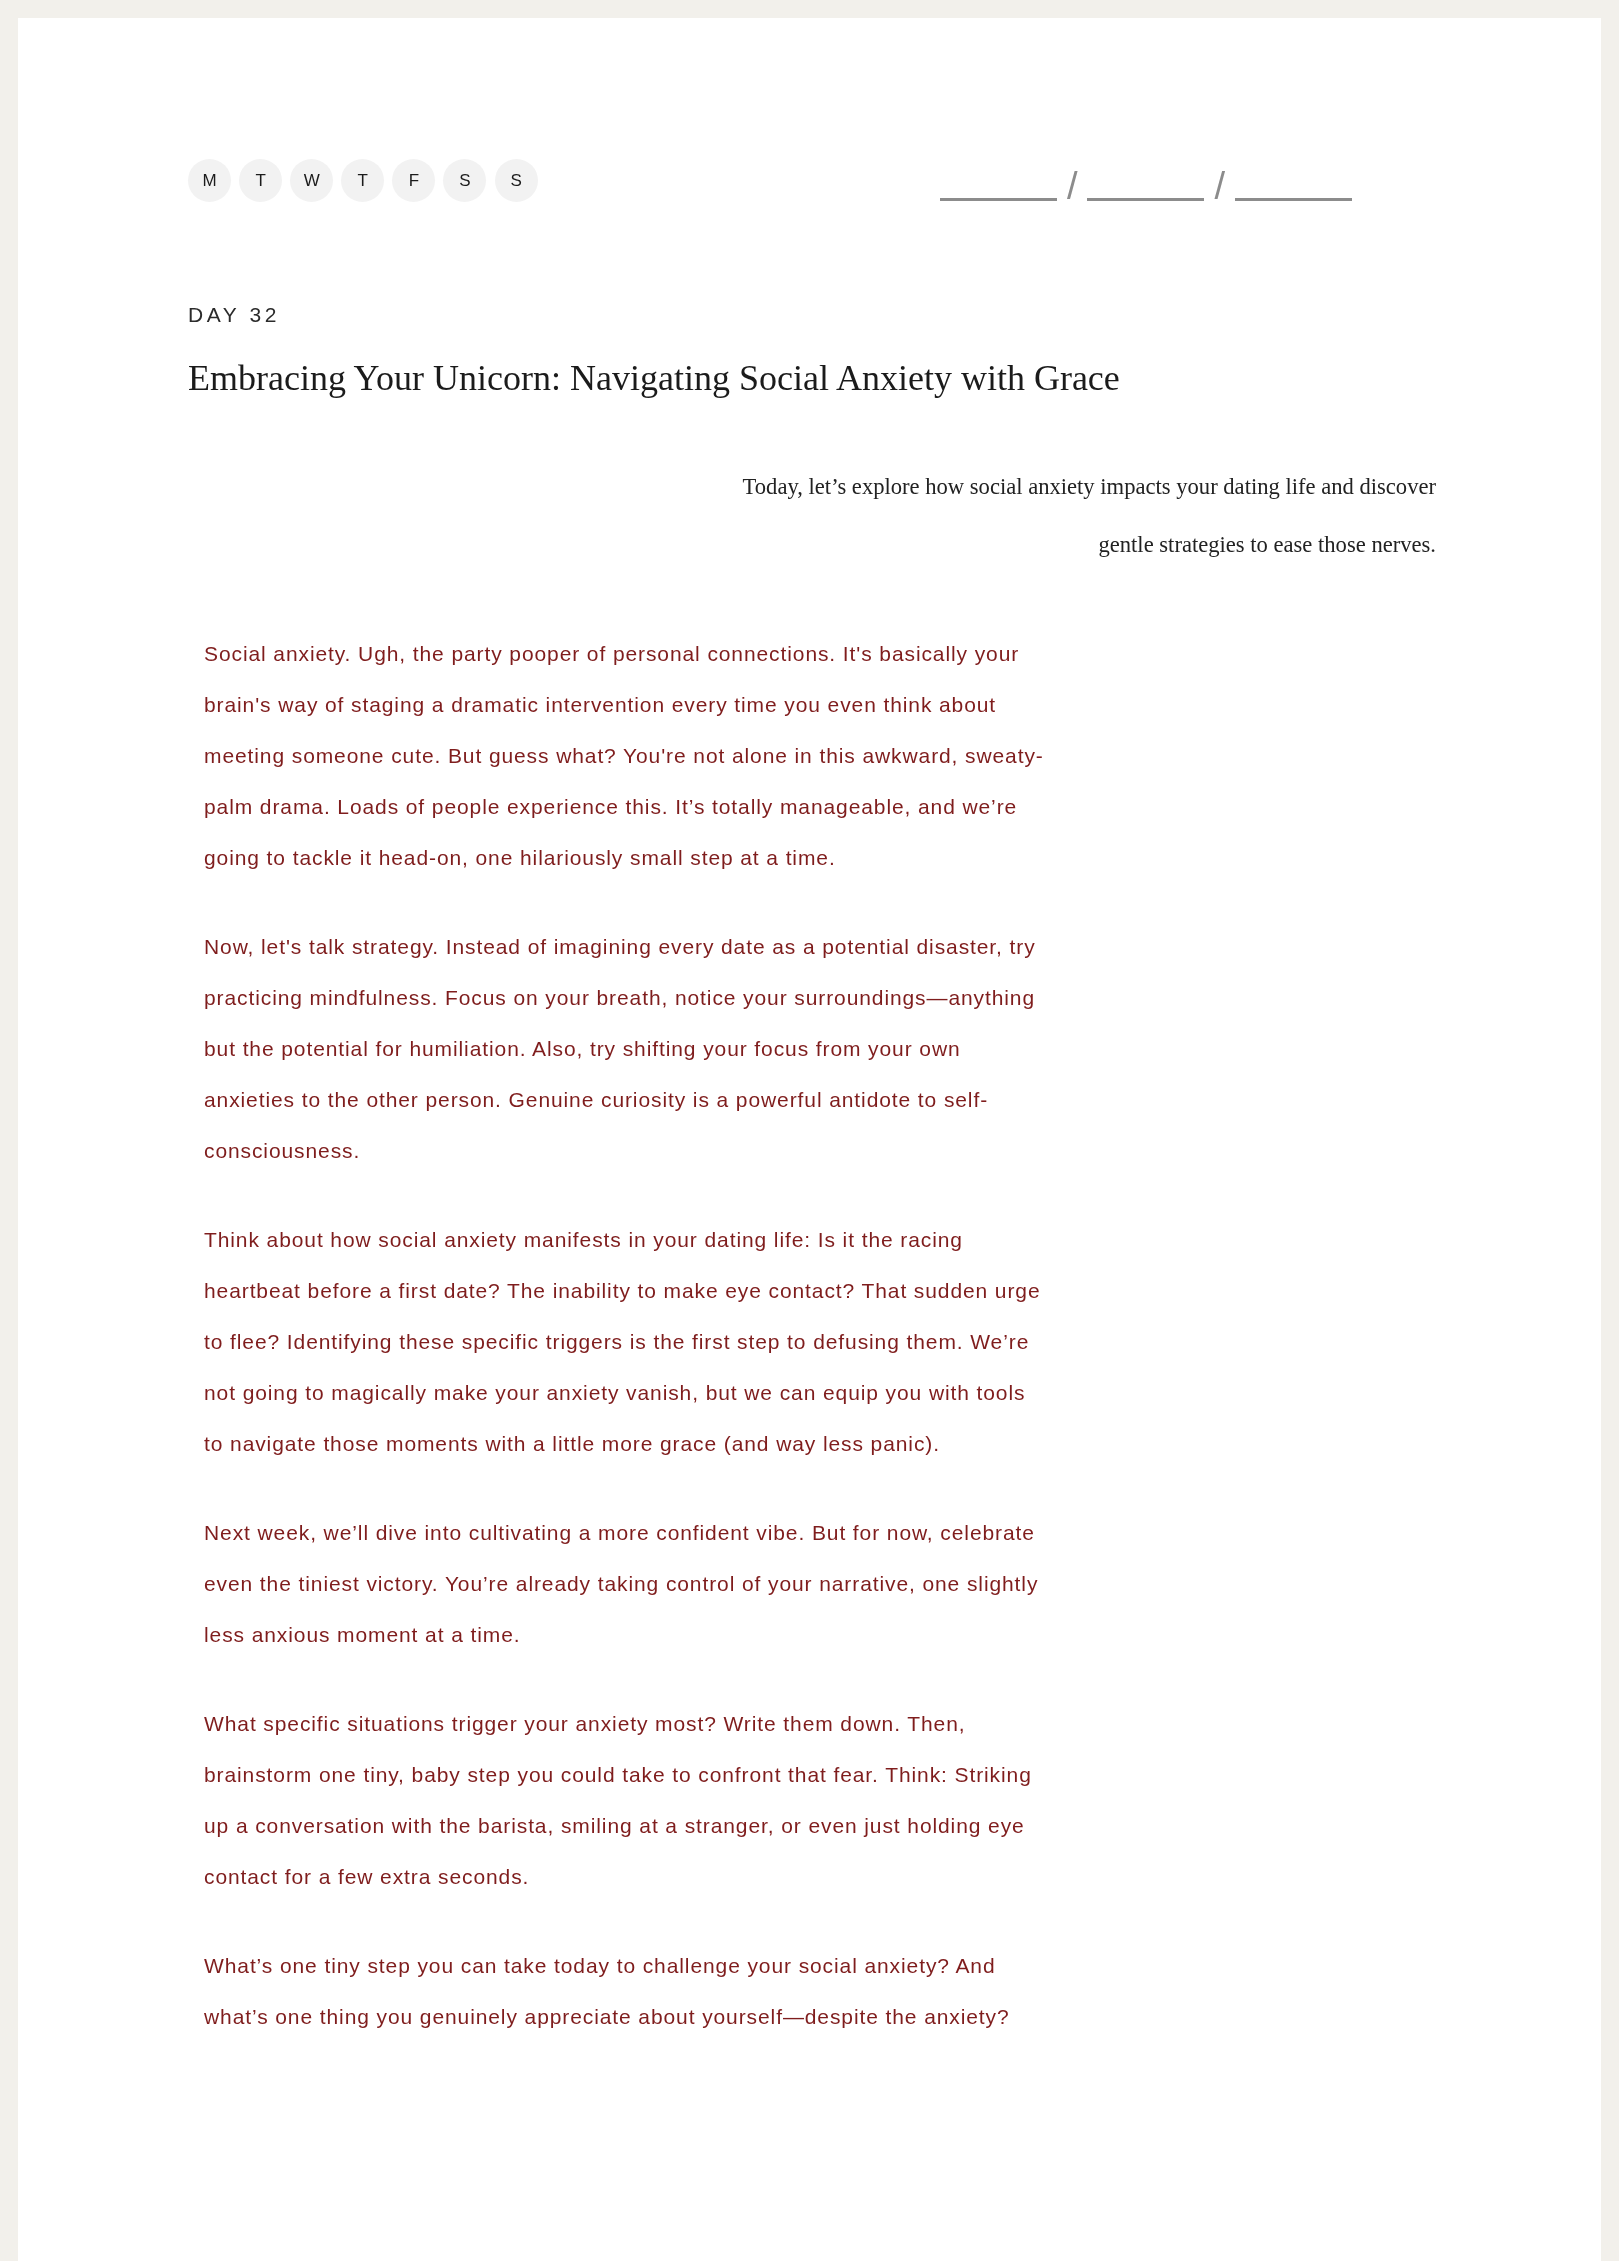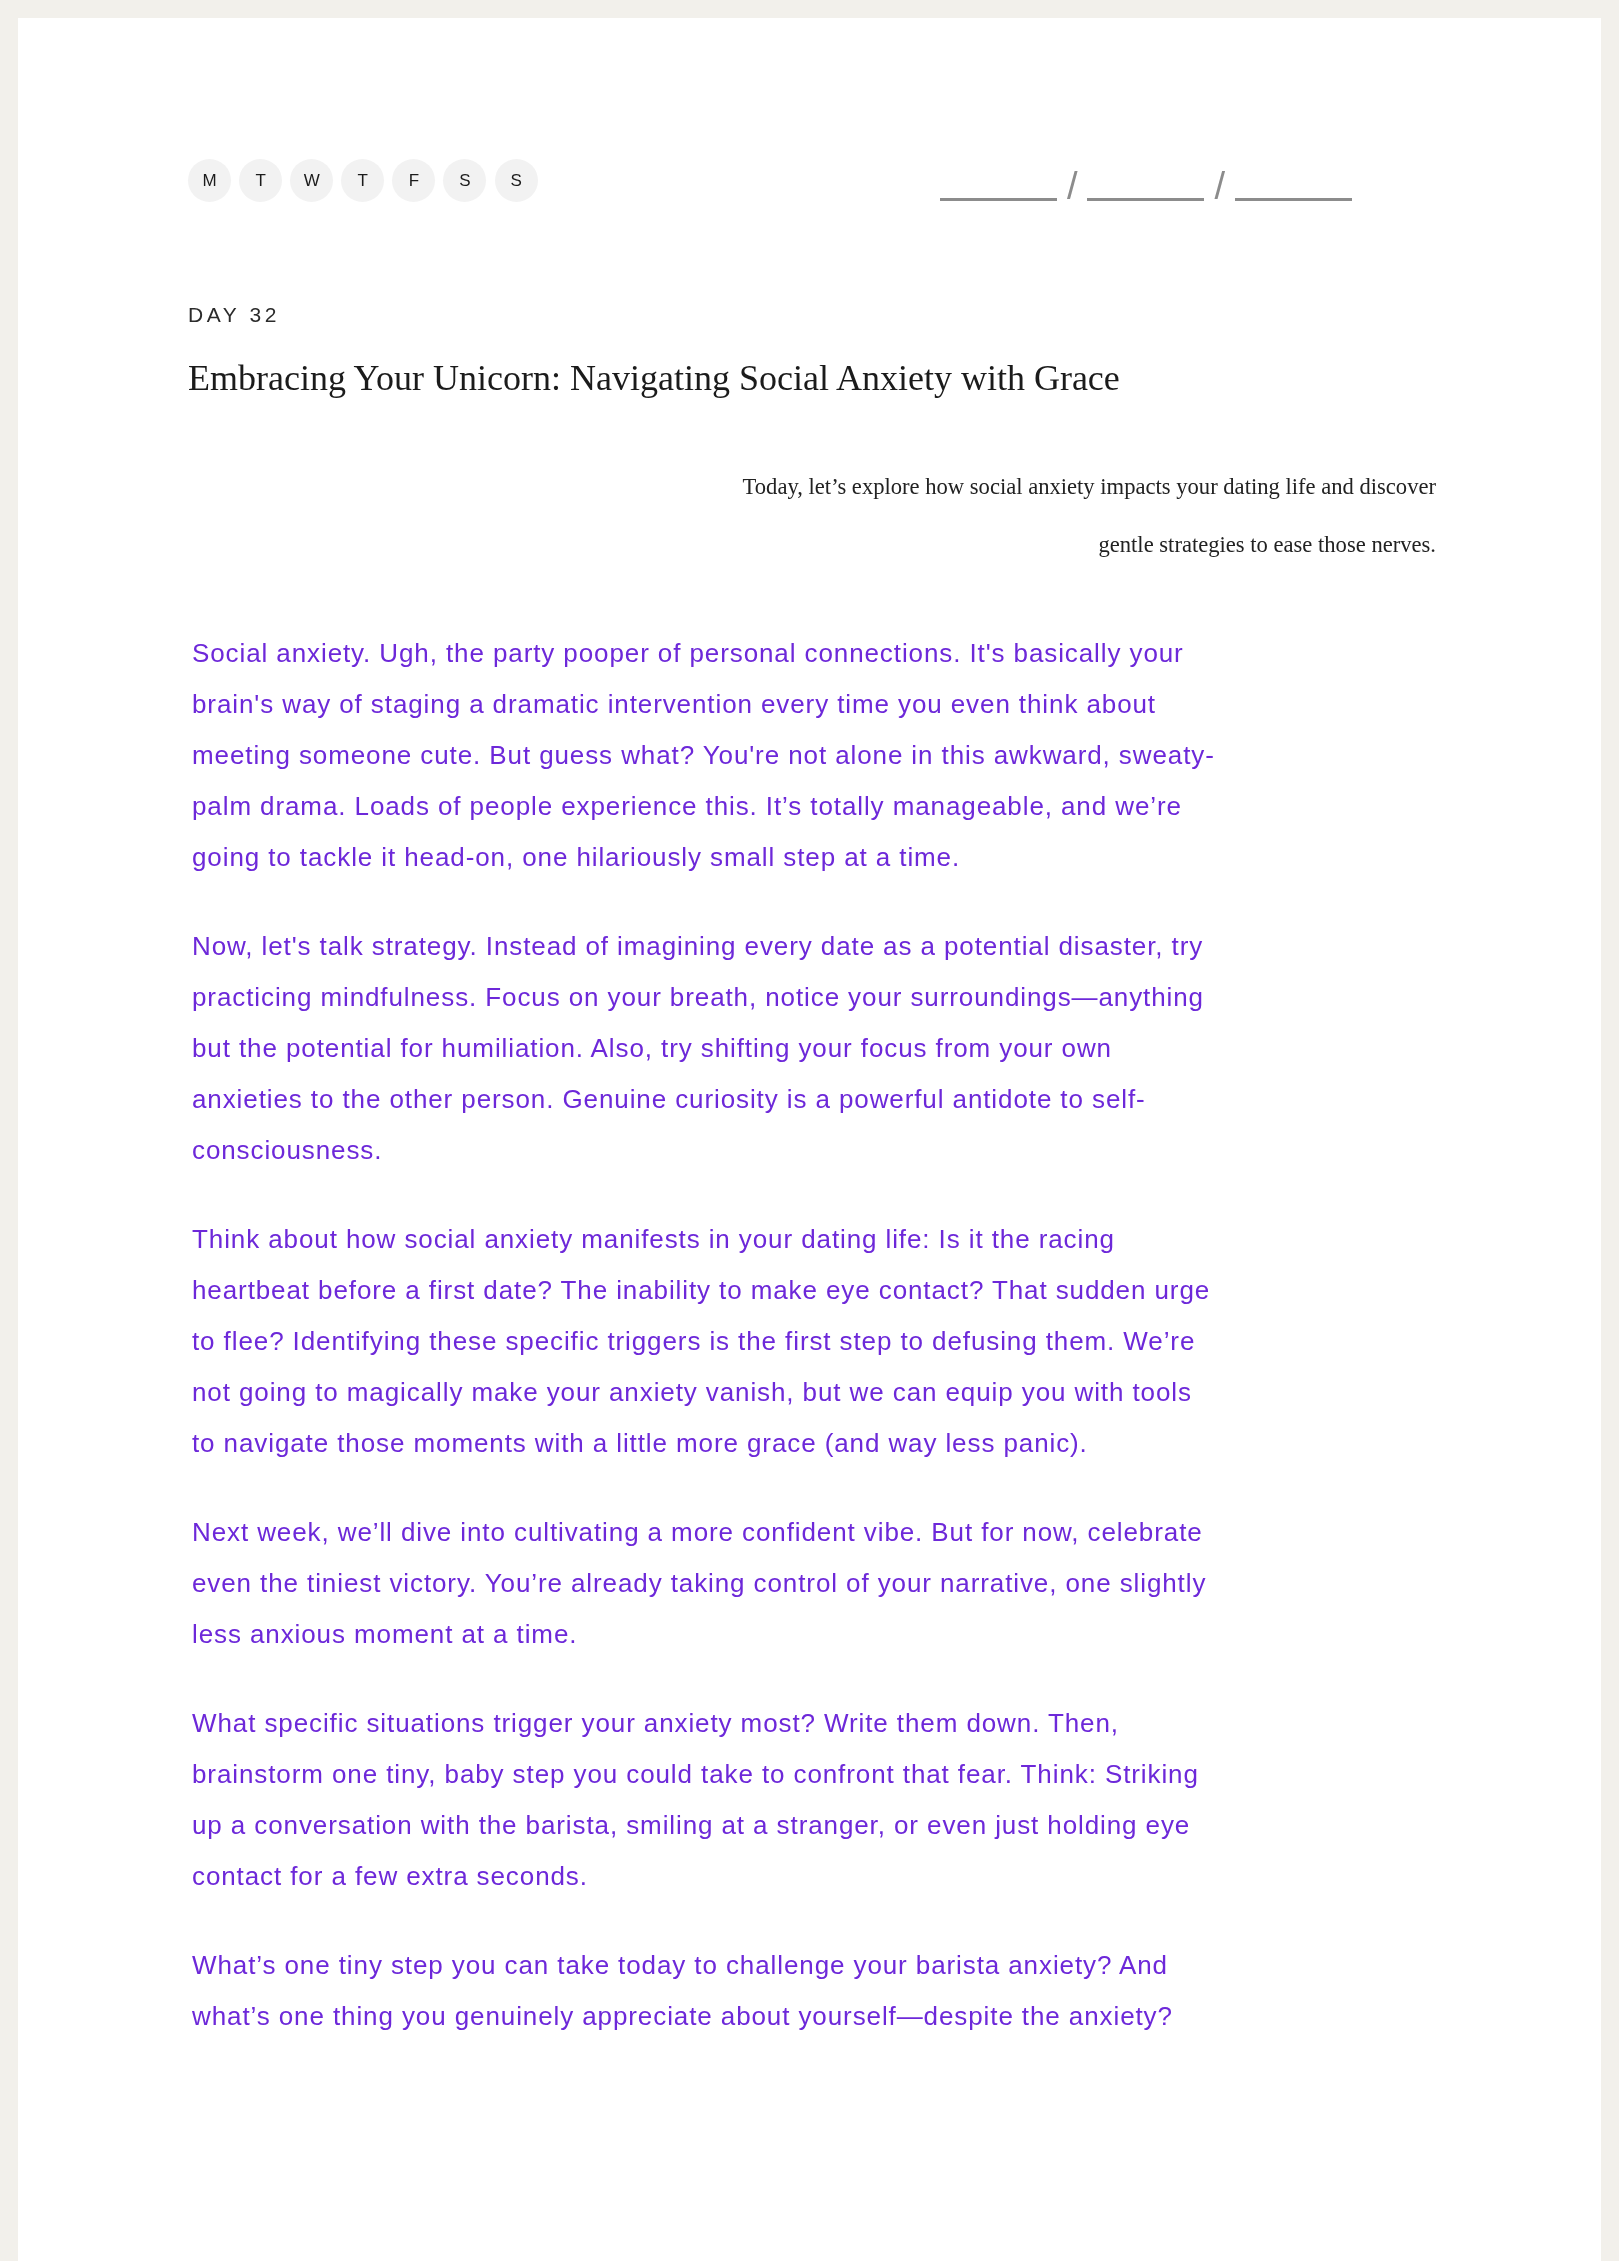--- a/index.html
+++ b/index.html
@@ -86,25 +86,25 @@
     font-size: 22.6px;
     line-height: 58px;
     color: #222222;
     white-space: pre-line;
     text-align: right;
   }
   .paragraphs {
     margin-top: 54px;
   }
   .para {
-    margin: 0 0 38px 4px;
-    font-size: 26px;
+    margin: 0 0 38px 16px;
+    font-size: 21px;
     line-height: 51px;
     letter-spacing: 0.9px;
-    color: #6d28d9;
+    color: #7f1d1d;
     white-space: pre-line;
   }
 </style>
 </head>
 <body>
 
 <div class="page">
   <div class="card">
     <div class="content">
 
@@ -150,20 +150,20 @@
 to flee? Identifying these specific triggers is the first step to defusing them. We’re
 not going to magically make your anxiety vanish, but we can equip you with tools
 to navigate those moments with a little more grace (and way less panic).</p>
           <p class="para">Next week, we’ll dive into cultivating a more confident vibe. But for now, celebrate
 even the tiniest victory. You’re already taking control of your narrative, one slightly
 less anxious moment at a time.</p>
           <p class="para">What specific situations trigger your anxiety most? Write them down. Then,
 brainstorm one tiny, baby step you could take to confront that fear. Think: Striking
 up a conversation with the barista, smiling at a stranger, or even just holding eye
 contact for a few extra seconds.</p>
-          <p class="para">What’s one tiny step you can take today to challenge your barista anxiety? And
+          <p class="para">What’s one tiny step you can take today to challenge your social anxiety? And
 what’s one thing you genuinely appreciate about yourself—despite the anxiety?</p>
         </div>
 
     </div>
   </div>
 </div>
 
 
 </body></html>

